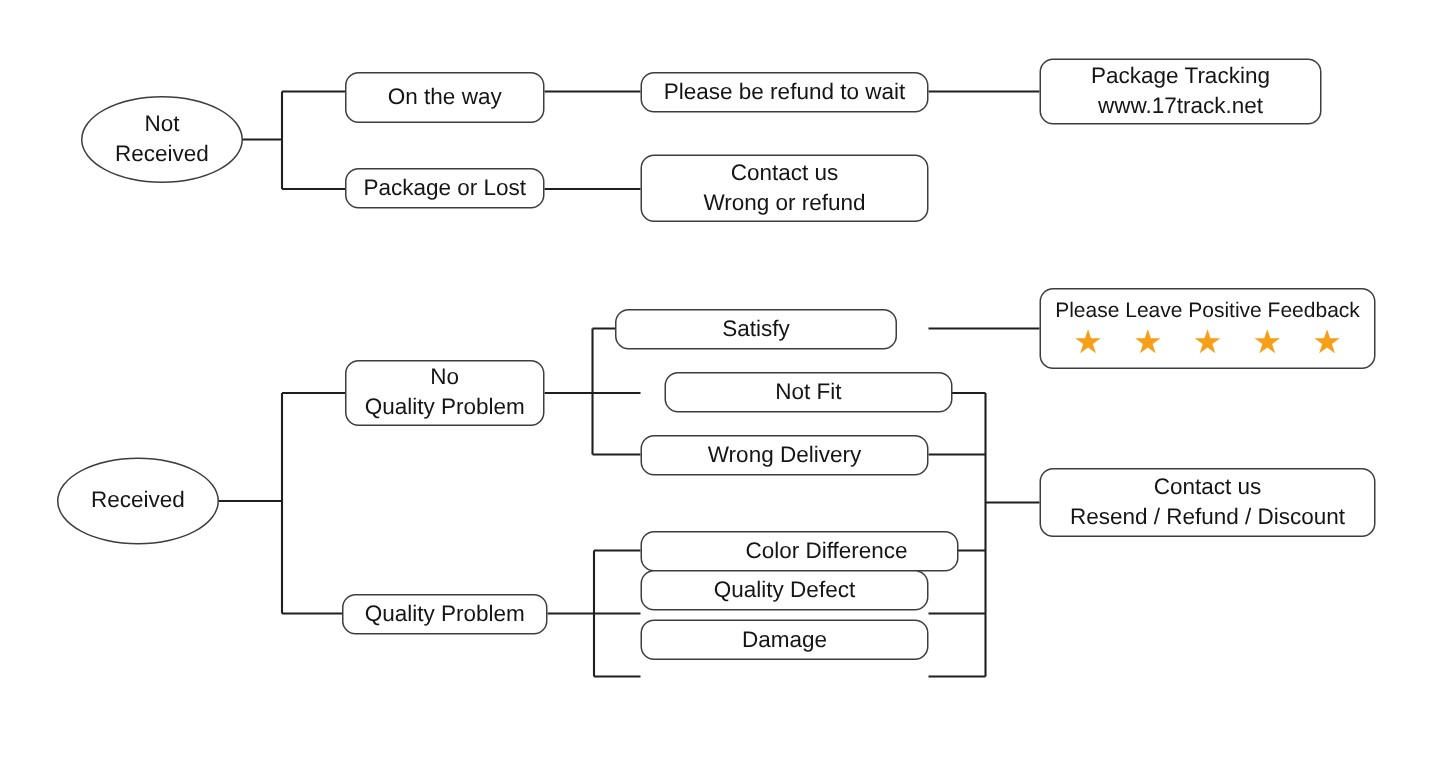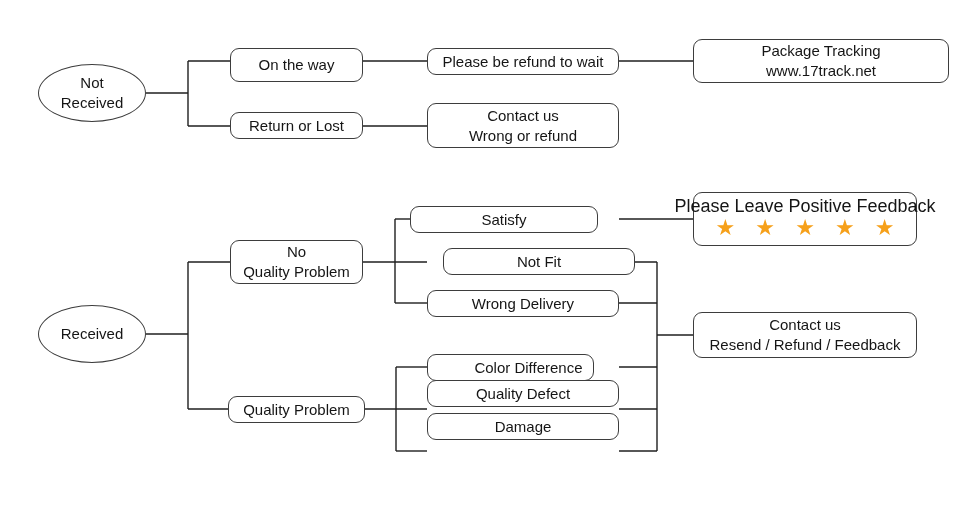--- a/index.html
+++ b/index.html
@@ -38,21 +38,21 @@
     justify-content: center;
     text-align: center;
     font-size: 15px;
     line-height: 20px;
     white-space: nowrap;
   }
   .ellipse {
     border-radius: 50%;
   }
   .feedback-title {
-    font-size: 18px;
+    font-size: 14px;
     line-height: 17px;
     letter-spacing: 0px;
   }
   .stars {
     color: var(--star, #f6a01a);
     font-size: 22px;
     line-height: 24px;
     letter-spacing: 7px;
     margin-top: 1px;
     text-indent: 7px; 
@@ -92,42 +92,42 @@
 
     <path d="M619 262 H657"></path>
     <path d="M619 303 H657"></path>
     <path d="M619 367 H657"></path>
     <path d="M619 409 H657"></path>
     <path d="M619 451 H657"></path>
     <path d="M657 262 V451"></path>
     <path d="M657 335 H693"></path>
   </svg>
 
-  <div class="node ellipse" style="left:38px; top:64px; width:108px; height:58px;">
+  <div class="node ellipse" style="left:54px; top:64px; width:108px; height:58px;">
     <span>Not</span>
     <span>Received</span>
   </div>
 
   <div class="node ellipse" style="left:38px; top:305px; width:108px; height:58px;">
     <span>Received</span>
   </div>
 
   <div class="node" style="left:230px; top:48px; width:133px; height:34px;">
     <span>On the way</span>
   </div>
 
   <div class="node" style="left:230px; top:112px; width:133px; height:27px;">
-    <span>Return or Lost</span>
+    <span>Package or Lost</span>
   </div>
 
   <div class="node" style="left:427px; top:48px; width:192px; height:27px;">
     <span>Please be refund to wait</span>
   </div>
 
-  <div class="node" style="left:693px; top:39px; width:256px; height:44px;justify-content:center;">
+  <div class="node" style="left:693px; top:39px; width:188px; height:44px;justify-content:center;">
     <span>Package Tracking</span>
     <span>www.17track.net</span>
   </div>
 
   <div class="node" style="left:427px; top:103px; width:192px; height:45px;">
     <span>Contact us</span>
     <span>Wrong or refund</span>
   </div>
 
   <div class="node" style="left:230px; top:240px; width:133px; height:44px;align-items:center;">
@@ -144,35 +144,35 @@
   </div>
 
   <div class="node" style="left:443px; top:248px; width:192px; height:27px;">
     <span>Not Fit</span>
   </div>
 
   <div class="node" style="left:427px; top:290px; width:192px; height:27px;align-items:center;">
     <span>Wrong Delivery</span>
   </div>
 
-  <div class="node" style="left:427px; top:354px; width:167px; height:27px;padding-left:36px;">
+  <div class="node" style="left:427px; top:354px; width:212px; height:27px;padding-left:36px;">
     <span>Color Difference</span>
   </div>
 
   <div class="node" style="left:427px; top:380px; width:192px; height:27px;">
     <span>Quality Defect</span>
   </div>
 
   <div class="node" style="left:427px; top:413px; width:192px; height:27px;">
     <span>Damage</span>
   </div>
 
   <div class="node" style="left:693px; top:192px; width:224px; height:54px;">
     <span class="feedback-title">Please Leave Positive Feedback</span>
     <span class="stars">★ ★ ★ ★ ★</span>
   </div>
 
   <div class="node" style="left:693px; top:312px; width:224px; height:46px;">
     <span>Contact us</span>
-    <span>Resend / Refund / Feedback</span>
+    <span>Resend / Refund / Discount</span>
   </div>
 
 </div>
 
 </body></html>

